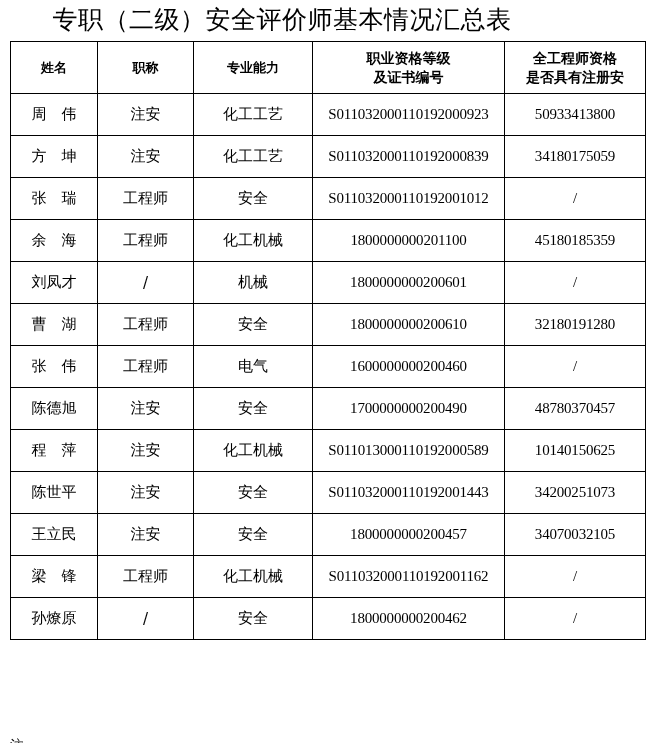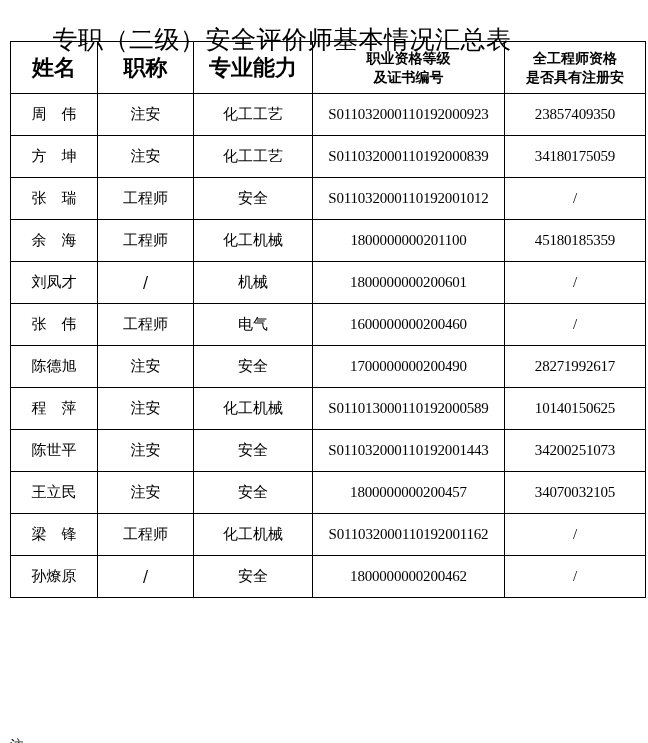--- a/index.html
+++ b/index.html
@@ -1,24 +1,24 @@
 <!DOCTYPE html>
 <html><head>
   <meta charset="utf-8">
   <style>
     html, body { margin: 0; padding: 0; background: #ffffff; }
     body { width: 648px; height: 743px; overflow: hidden; position: relative;
            font-family: "DejaVu Sans", "Liberation Sans", sans-serif; color: #000; }
     .title { position: absolute; top: 3px; left: 0; width: 564px; text-align: center;
-             font-size: 25px; line-height: 34px; letter-spacing: 0.5px; margin-top: 20px; }
+             font-size: 25px; line-height: 34px; letter-spacing: 0.5px; }
     table.grid { position: absolute; left: 10px; top: 41px; width: 635px;
                  border-collapse: collapse; table-layout: fixed; }
     table.grid td, table.grid th { border: 1.5px solid #000; text-align: center;
                  vertical-align: middle; padding: 0; }
-    table.grid th { font-weight: bold; height: 51px; font-size: 22px; }
+    table.grid th { font-weight: bold; height: 51px; font-size: 13px; }
     table.grid th.small { font-size: 14px; line-height: 19px; margin-left: 40px; }
     table.grid td { height: 41px; font-size: 15px; }
     table.grid td.num { font-family: Liberation Serif, serif; font-size: 15px; letter-spacing: -0.2px; }
     table.grid tr.tall td { height: 54px; }
     .note { position: absolute; left: 10px; top: 737px; font-size: 14px; white-space: nowrap; color: #000; }
   </style>
 </head>
 <body>
 
 <div class="title">专职（二级）安全评价师基本情况汇总表</div>
@@ -45,21 +45,21 @@
         <div>是否具有注册安</div>
       </th>
     </tr>
   </thead>
   <tbody id="tbody">
       <tr>
         <td>周　伟</td>
         <td>注安</td>
         <td>化工工艺</td>
         <td class="num">S011032000110192000923</td>
-        <td class="num">23857409350</td>
+        <td class="num">50933413800</td>
       </tr>
       <tr>
         <td>方　坤</td>
         <td>注安</td>
         <td>化工工艺</td>
         <td class="num">S011032000110192000839</td>
         <td class="num">34180175059</td>
       </tr>
       <tr>
         <td>张　瑞</td>
@@ -76,32 +76,39 @@
         <td class="num">45180185359</td>
       </tr>
       <tr>
         <td>刘凤才</td>
         <td>/</td>
         <td>机械</td>
         <td class="num">1800000000200601</td>
         <td class="num">/</td>
       </tr>
       <tr>
+        <td>曹　湖</td>
+        <td>工程师</td>
+        <td>安全</td>
+        <td class="num">1800000000200610</td>
+        <td class="num">32180191280</td>
+      </tr>
+      <tr>
         <td>张　伟</td>
         <td>工程师</td>
         <td>电气</td>
         <td class="num">1600000000200460</td>
         <td class="num">/</td>
       </tr>
       <tr>
         <td>陈德旭</td>
         <td>注安</td>
         <td>安全</td>
         <td class="num">1700000000200490</td>
-        <td class="num">28271992617</td>
+        <td class="num">48780370457</td>
       </tr>
       <tr>
         <td>程　萍</td>
         <td>注安</td>
         <td>化工机械</td>
         <td class="num">S011013000110192000589</td>
         <td class="num">10140150625</td>
       </tr>
       <tr>
         <td>陈世平</td>

